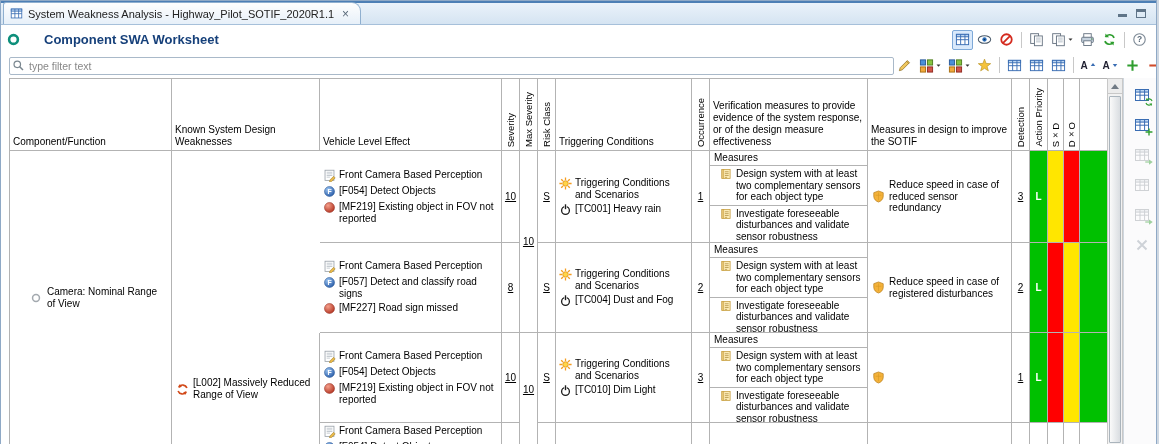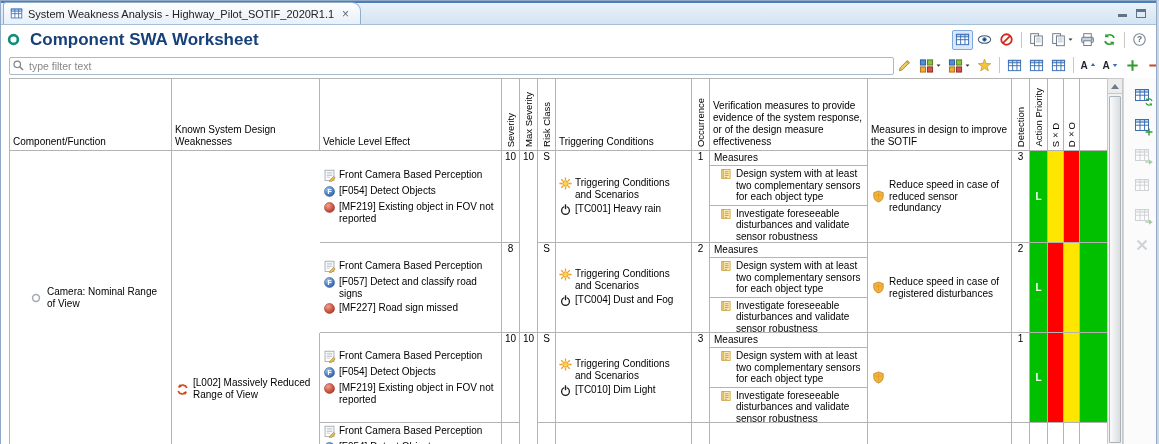--- a/index.html
+++ b/index.html
@@ -11,21 +11,21 @@
   .tab{height:22px;display:flex;align-items:center;gap:5px;padding:0 8px 0 6px;background:linear-gradient(#fefefe,#e7f0f9);border:1px solid #8fafcf;border-bottom:none;border-radius:3px 9px 0 0;font-size:11px;color:#222;}
   .tab svg{width:13px;height:13px;}
   .tab-close{color:#5a6a7a;font-size:12px;width:13px;text-align:center;line-height:12px;}
   .win-controls{margin-left:auto;display:flex;gap:8px;padding:0 10px 6px 0;align-items:flex-end;}
   .minico{width:10px;height:9px;position:relative;}
   .minico::after{content:"";position:absolute;left:0;bottom:1px;width:9px;height:3px;background:#5f7488;}
   .maxico{width:10px;height:9px;border:1px solid #5f7488;border-top:3px solid #5f7488;}
 
   
   .viewheader{position:absolute;left:0;top:26px;width:100%;height:25px;background:#fff;display:flex;align-items:center;padding:0 6px;}
-  .view-title{font-size:17px;font-weight:bold;color:#16407a;margin-left:10px;}
+  .view-title{font-size:13px;font-weight:bold;color:#16407a;margin-left:24px;}
   .header-tools,.filter-tools{display:flex;align-items:center;gap:1px;}
   .header-tools{margin-left:auto;}
   .ibtn{width:21px;height:20px;display:flex;align-items:center;justify-content:center;border-radius:2px;border:1px solid transparent;}
   .ibtn svg{width:15px;height:15px;}
   .ibtn.active{background:#d9e9fb;border-color:#7ea9d8;}
   .ibtn.wide{width:28px;}
   .ibtn .car{width:7px;height:7px;margin-left:1px;}
   .ibtn.afont b{font-size:10px;color:#223;margin-right:1px;}
   .ibtn.afont svg{width:8px;height:8px;}
   .vsep{width:1px;height:16px;background:#c8c8c8;margin:0 3px;}
@@ -41,21 +41,21 @@
 
   
   .worksheet{position:absolute;left:8px;top:77px;width:1098px;height:367px;display:grid;
     grid-template-columns:162px 148px 182px 18px 18px 18px 136px 18px 158px 144px 18px 18px 16px 16px 28px;
     grid-template-rows:72px 92px 90px 90px 23px;
     border-left:1px solid #b3b3b3;border-top:1px solid #b3b3b3;font-size:10px;color:#000;}
   .cell{border-right:1px solid #b3b3b3;border-bottom:1px solid #b3b3b3;background:#fff;overflow:hidden;position:relative;}
   .hdr{display:flex;align-items:flex-end;padding:2px 3px;line-height:1.2;}
   .vhdr{display:flex;justify-content:center;align-items:flex-end;padding-bottom:3px;}
   .vhdr span{writing-mode:vertical-rl;transform:rotate(180deg);white-space:nowrap;line-height:1;font-size:9.5px;}
-  .num{display:flex;justify-content:center;}
+  .num{display:flex;align-items:center;justify-content:center;text-decoration:underline;}
   .stack{display:flex;flex-direction:column;justify-content:center;height:100%;padding:2px 3px;gap:3px;}
   .stack.top{justify-content:flex-start;}
   .entry{display:flex;align-items:flex-start;gap:3px;line-height:1.15;}
   .entry svg{width:13px;height:13px;flex:0 0 auto;}
   .wcell{display:flex;align-items:center;gap:4px;padding:2px 4px;line-height:1.2;}
   .wcell svg{width:13px;height:13px;flex:0 0 auto;}
   .ccell{display:flex;align-items:center;gap:5px;padding:2px 4px 2px 20px;line-height:1.2;}
   .ccell svg{width:12px;height:12px;flex:0 0 auto;}
   .vcellbox{display:flex;flex-direction:column;height:100%;}
   .mhead{padding:1px 4px 2px;border-bottom:1px solid #b3b3b3;flex:0 0 auto;}

